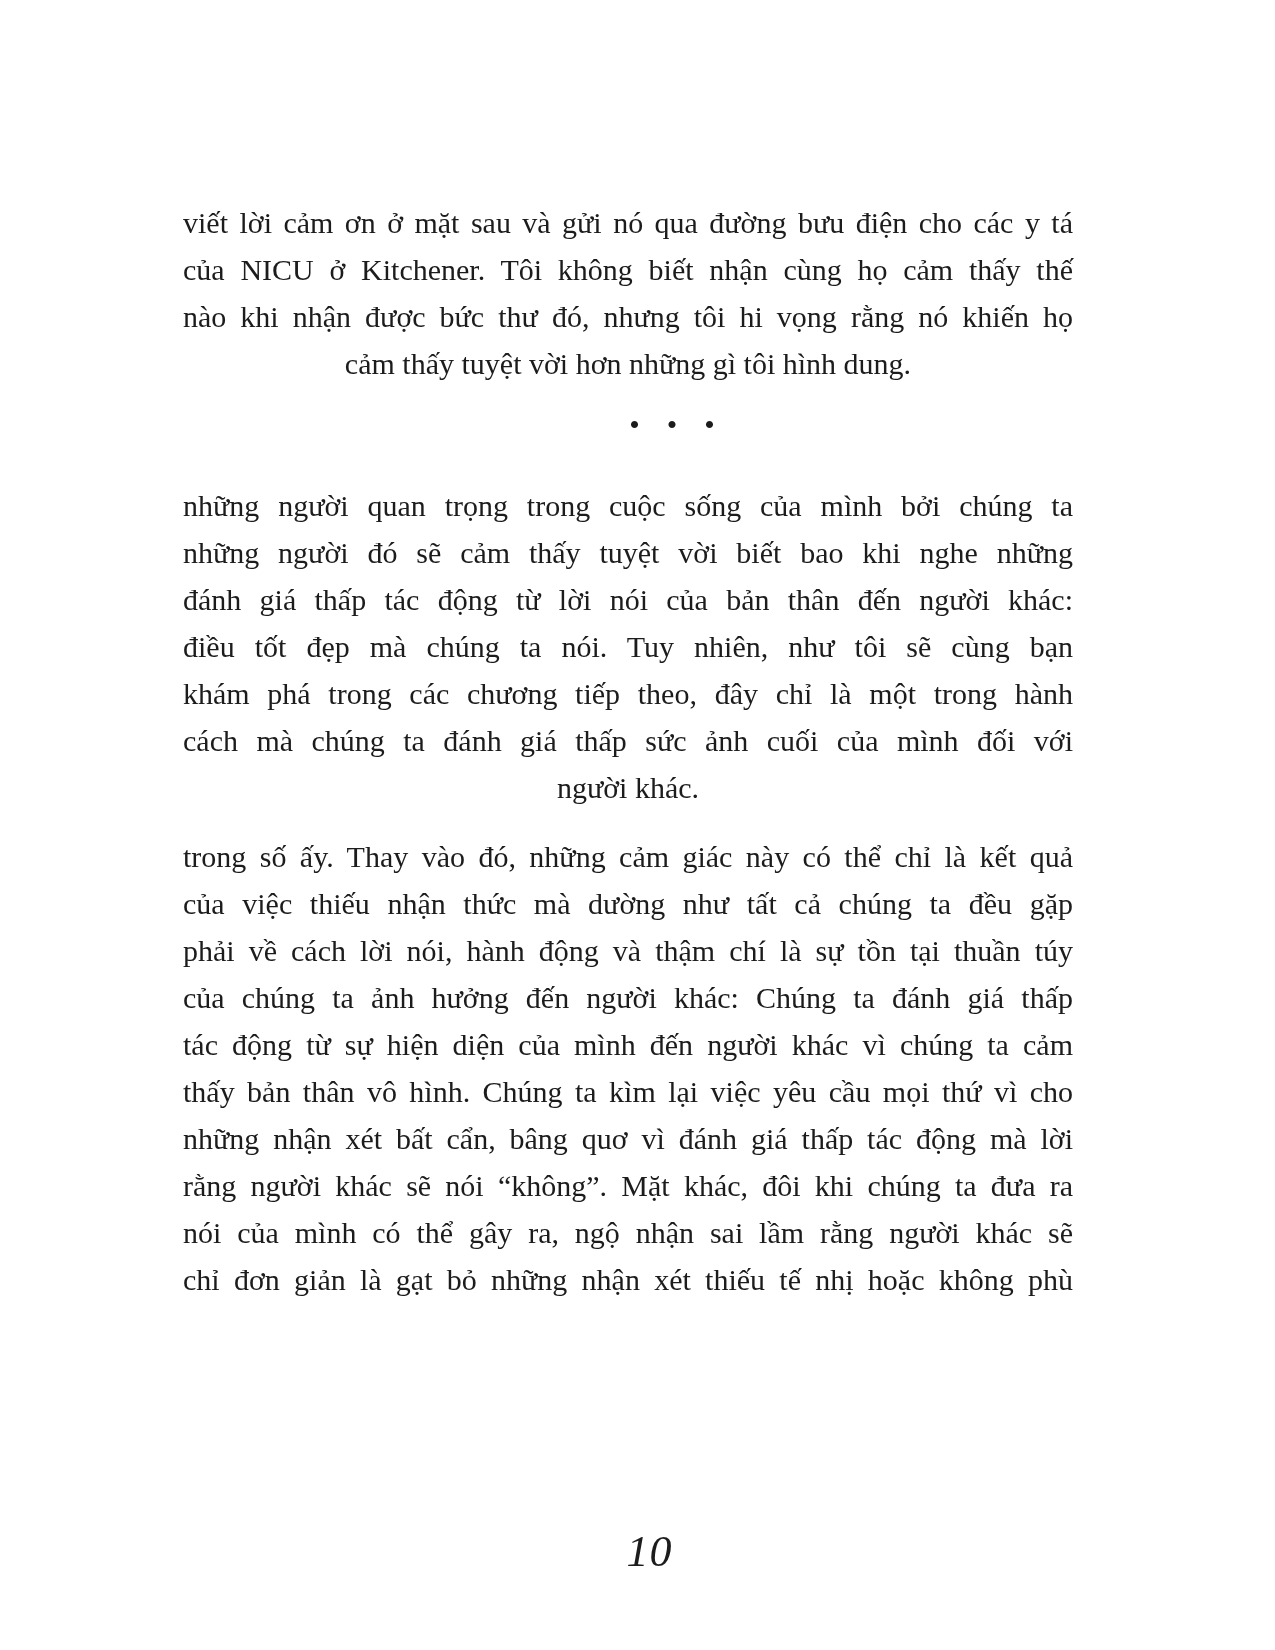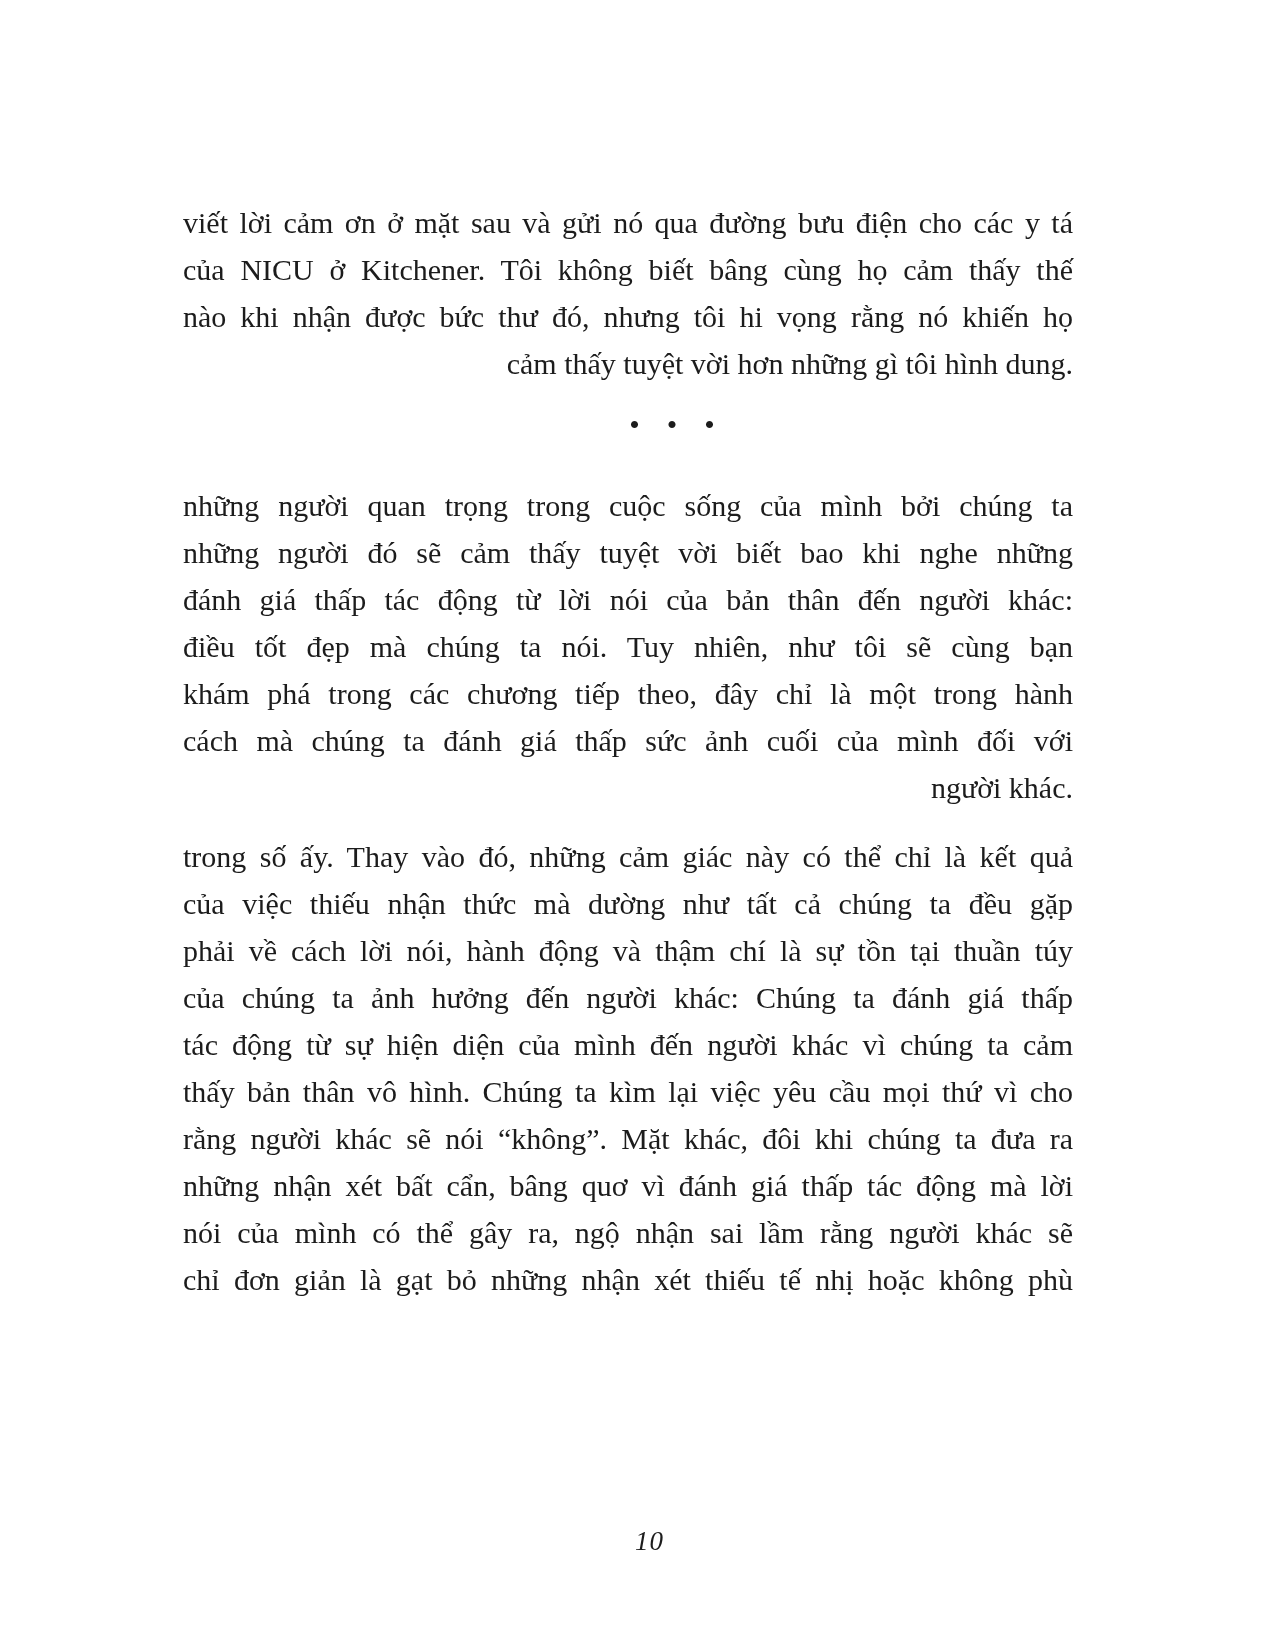--- a/index.html
+++ b/index.html
@@ -25,21 +25,21 @@
     position: absolute;
     left: 183px;
     top: 199px;
     width: 890px;
     font-size: 30px;
     line-height: 47px;
   }
   .paragraph { margin: 0; }
   .paragraph.para-gap { margin-top: 22px; }
   .line {
-    text-align: right;
+    text-align: center;
     min-height: 47px;
   }
   .line.just {
     text-align: justify;
     text-align-last: justify;
   }
   .line.indent {
     text-indent: 87px;
   }
   .lead-caps {
@@ -60,33 +60,33 @@
     color: #1c1c1c;
   }
   .page-number {
     position: absolute;
     top: 1526px;
     left: 0;
     width: 1275px;
     text-align: center;
     text-indent: 24px; 
     font-style: italic;
-    font-size: 27px;
+    font-size: 44px;
     letter-spacing: 1px;
     color: #1c1c1c;
   }
 </style>
 </head>
 <body>
 
 <div class="page">
   <div class="text-block" id="text-block">
       <div class="paragraph">
         <div class="line just">viết lời cảm ơn ở mặt sau và gửi nó qua đường bưu điện cho các y tá</div>
-        <div class="line just">của NICU ở Kitchener. Tôi không biết bâng cùng họ cảm thấy thế</div>
+        <div class="line just">của NICU ở Kitchener. Tôi không biết nhận cùng họ cảm thấy thế</div>
         <div class="line just">nào khi nhận được bức thư đó, nhưng tôi hi vọng rằng nó khiến họ</div>
         <div class="line">cảm thấy tuyệt vời hơn những gì tôi hình dung.</div>
       </div>
       <div class="separator">
         <span class="dot">•</span>
         <span class="dot">•</span>
         <span class="dot">•</span>
       </div>
       <div class="paragraph">
         <div class="line just">những người quan trọng trong cuộc sống của mình bởi chúng ta</div>
@@ -97,20 +97,20 @@
         <div class="line just">cách mà chúng ta đánh giá thấp sức ảnh cuối của mình đối với</div>
         <div class="line">người khác.</div>
       </div>
       <div class="paragraph para-gap">
         <div class="line just">trong số ấy. Thay vào đó, những cảm giác này có thể chỉ là kết quả</div>
         <div class="line just">của việc thiếu nhận thức mà dường như tất cả chúng ta đều gặp</div>
         <div class="line just">phải về cách lời nói, hành động và thậm chí là sự tồn tại thuần túy</div>
         <div class="line just">của chúng ta ảnh hưởng đến người khác: Chúng ta đánh giá thấp</div>
         <div class="line just">tác động từ sự hiện diện của mình đến người khác vì chúng ta cảm</div>
         <div class="line just">thấy bản thân vô hình. Chúng ta kìm lại việc yêu cầu mọi thứ vì cho</div>
+        <div class="line just">những nhận xét bất cẩn, bâng quơ vì đánh giá thấp tác động mà lời</div>
         <div class="line just">rằng người khác sẽ nói “không”. Mặt khác, đôi khi chúng ta đưa ra</div>
-        <div class="line just">những nhận xét bất cẩn, bâng quơ vì đánh giá thấp tác động mà lời</div>
         <div class="line just">nói của mình có thể gây ra, ngộ nhận sai lầm rằng người khác sẽ</div>
         <div class="line just">chỉ đơn giản là gạt bỏ những nhận xét thiếu tế nhị hoặc không phù</div>
       </div>
     </div>
   <div class="page-number">10</div>
 </div>
 
 </body></html>

